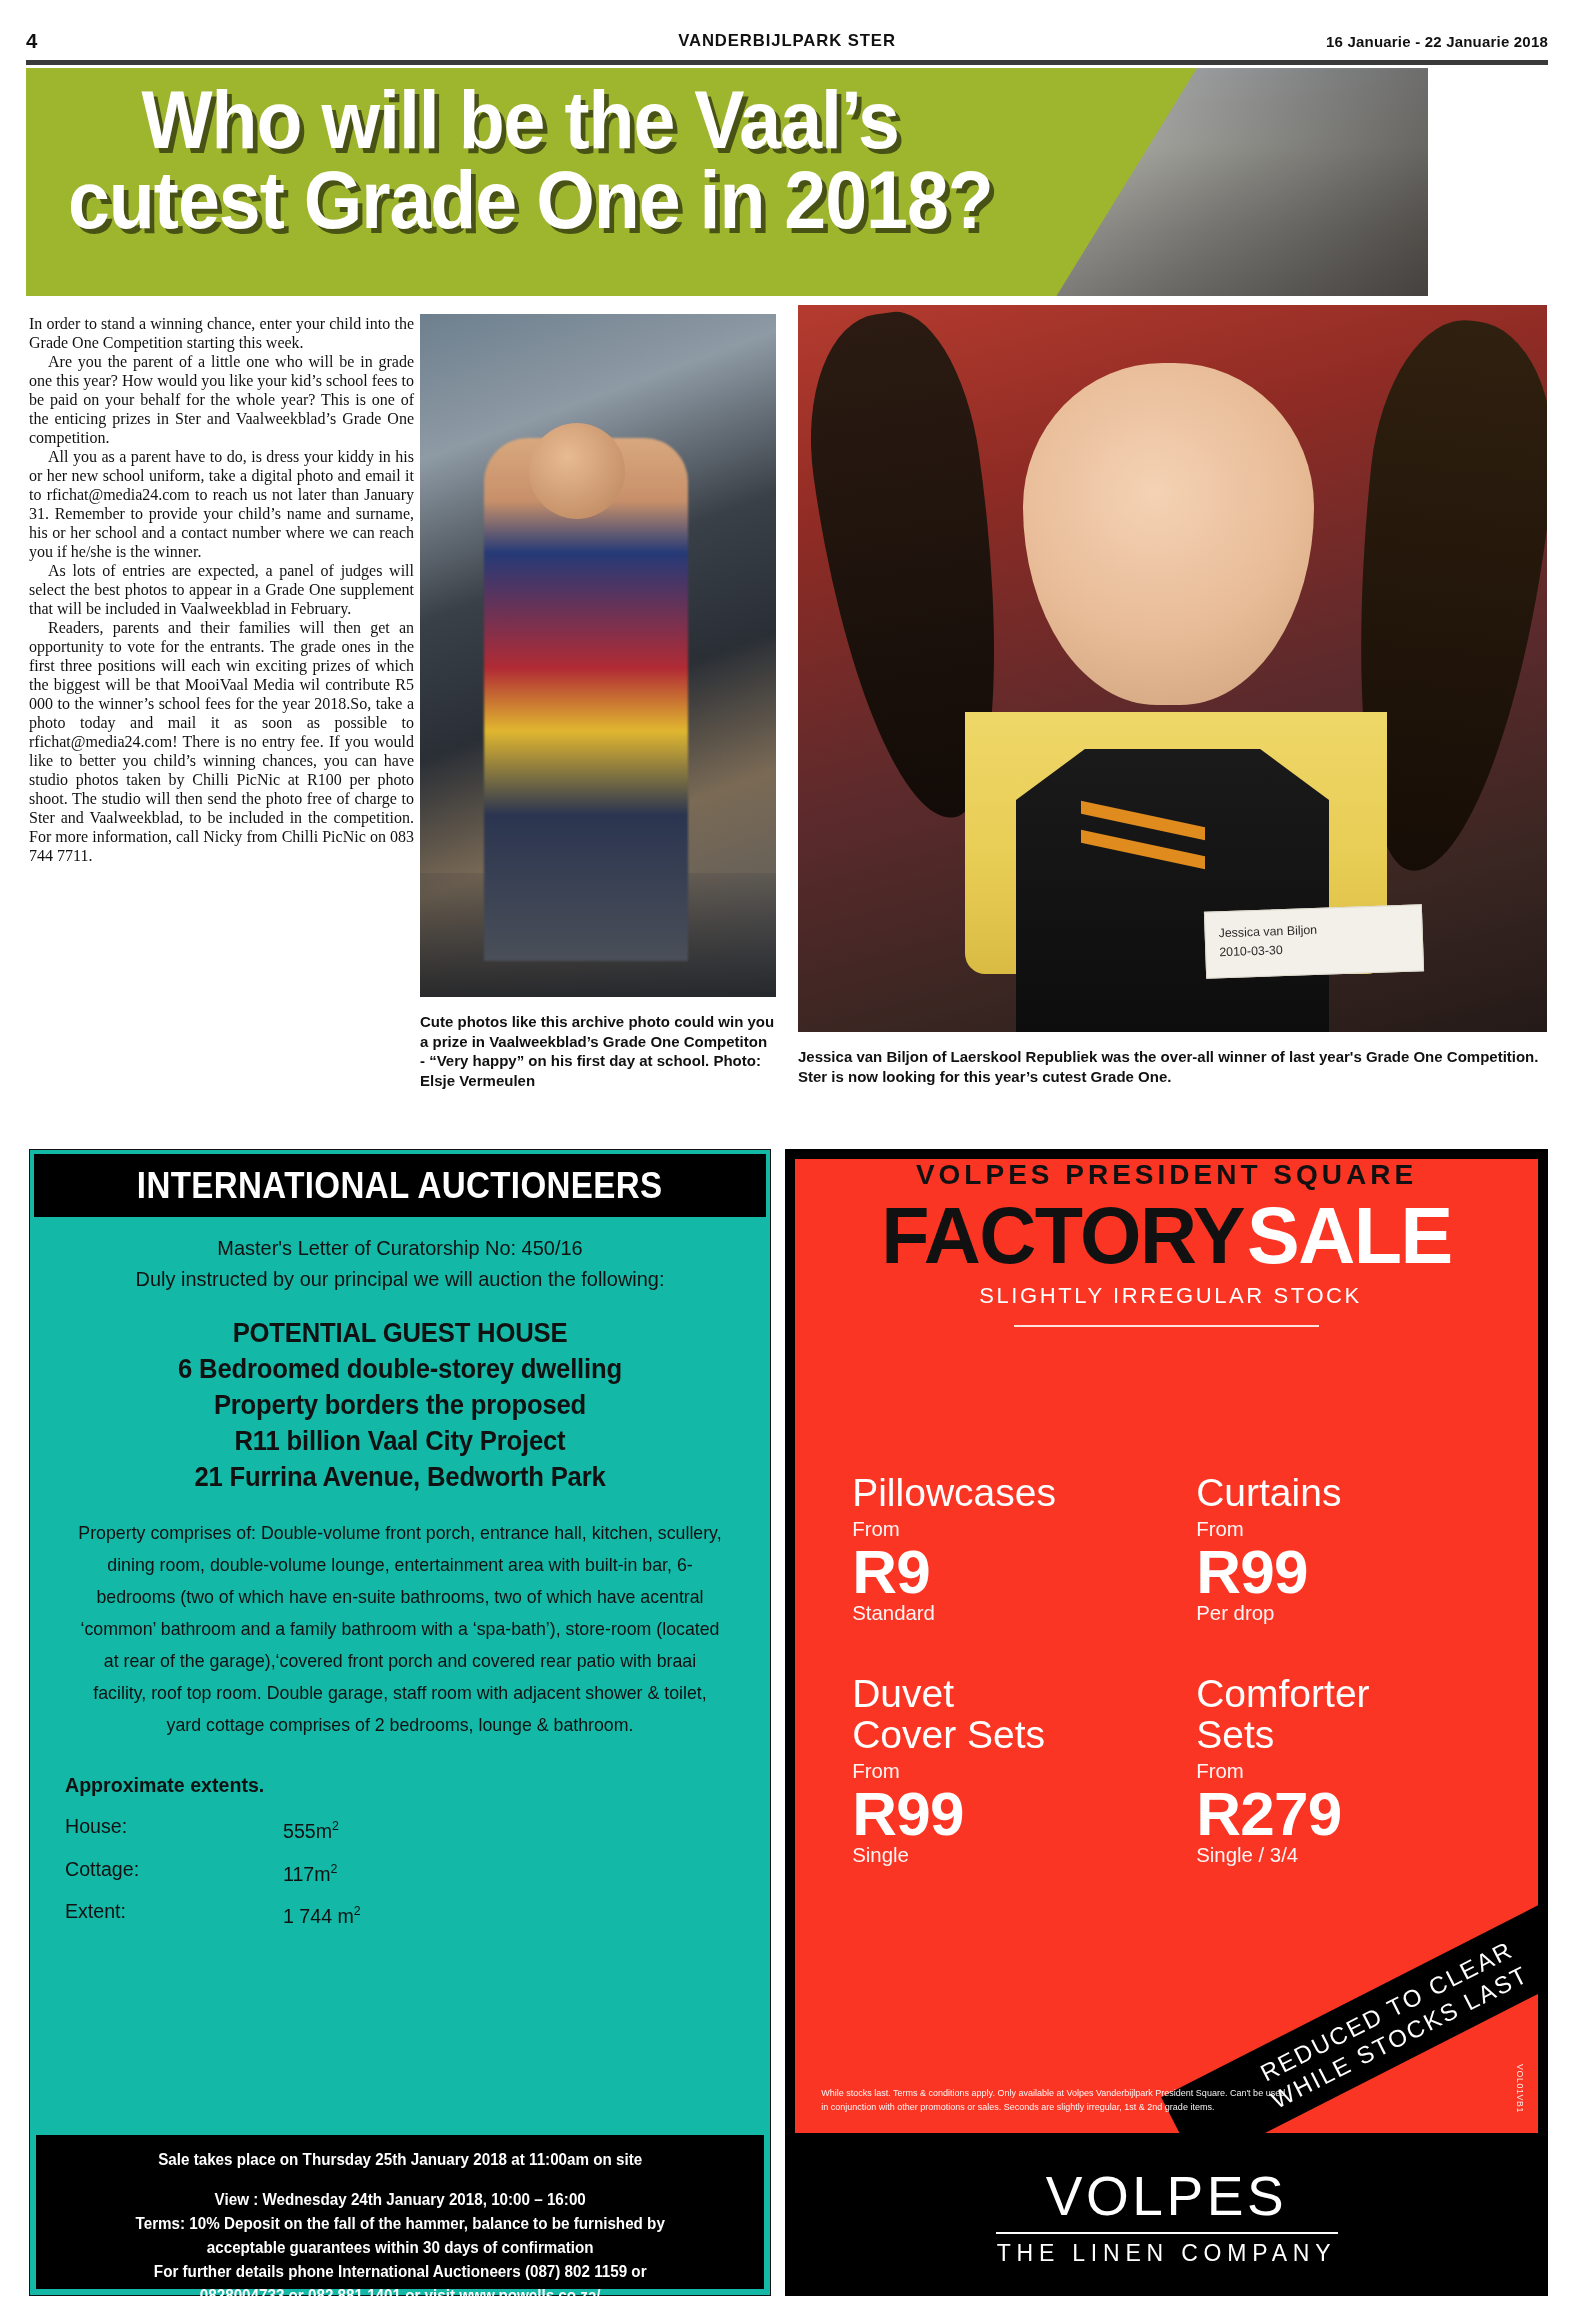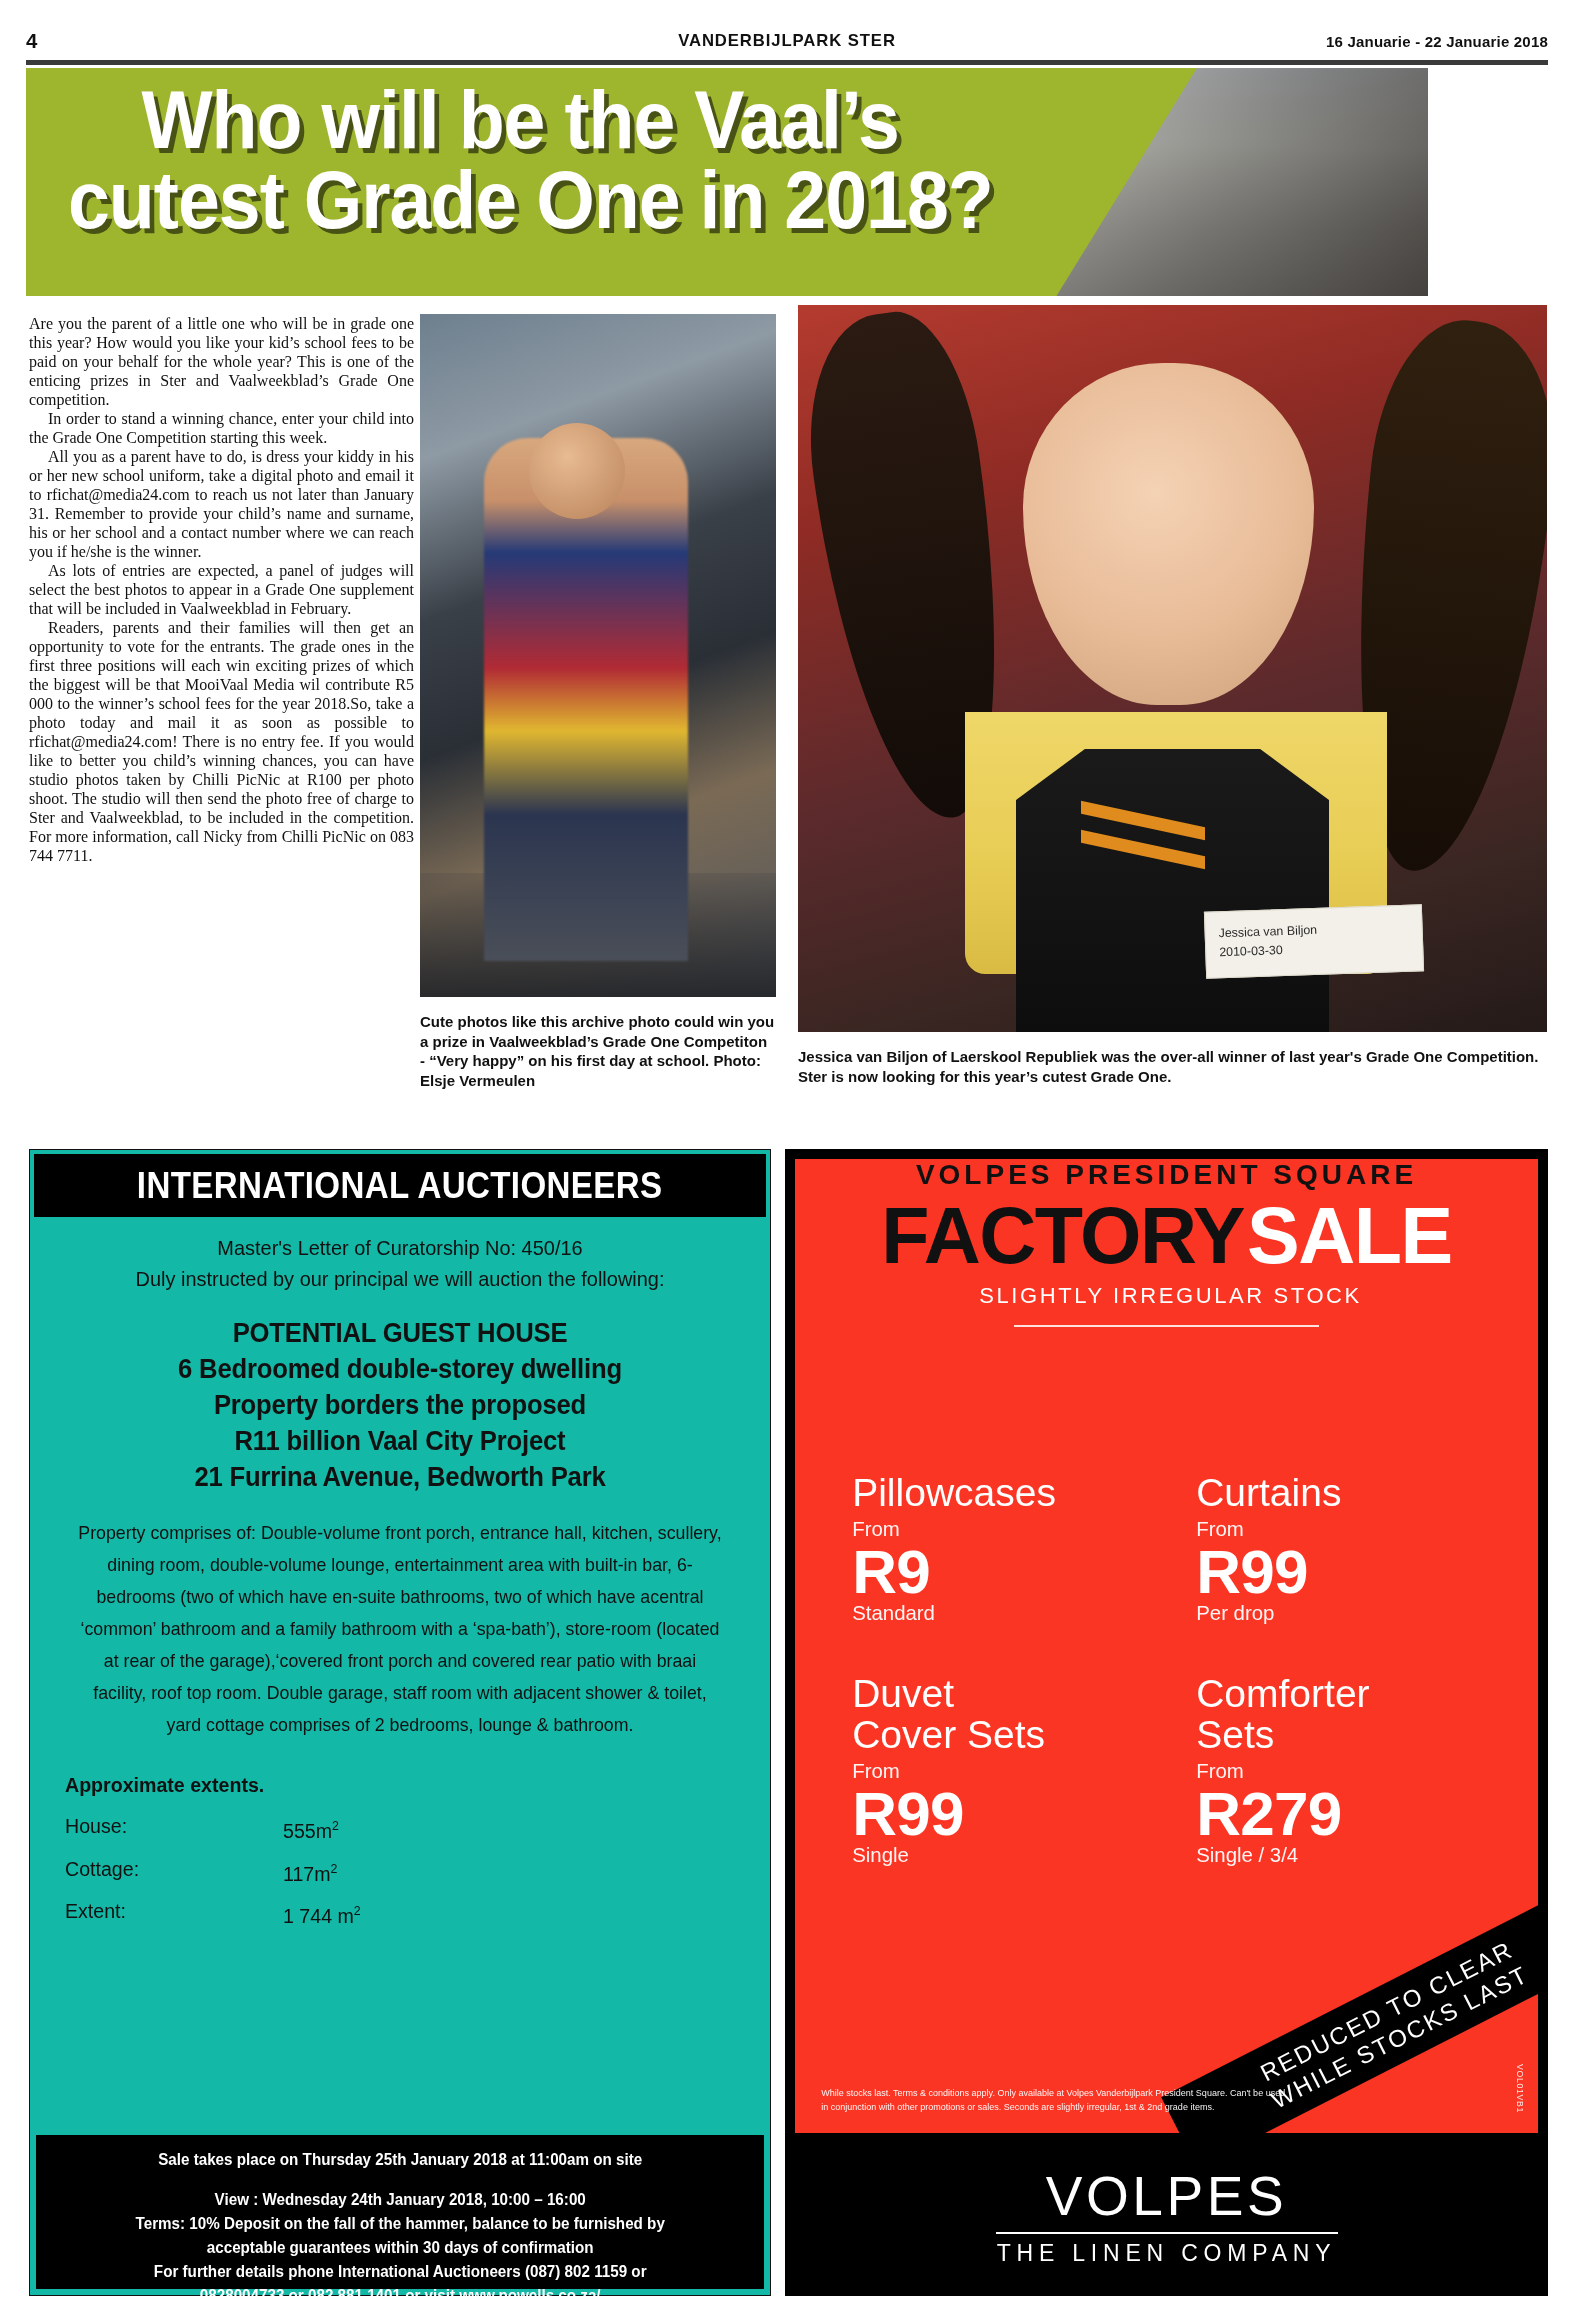--- a/index.html
+++ b/index.html
@@ -256,22 +256,22 @@
   <div class="banner">
     <div class="banner-photo"></div>
     <div class="banner-green"></div>
     <div class="headline">
       <span class="l1">Who will be the Vaal’s</span>
       <span class="l2">cutest Grade One in 2018?</span>
     </div>
   </div>
 
   <div class="article-col">
+    <p>In order to stand a winning chance, enter your child into the Grade One Competition starting this week.</p>
     <p>Are you the parent of a little one who will be in grade one this year? How would you like your kid’s school fees to be paid on your behalf for the whole year? This is one of the enticing prizes in Ster and Vaalweekblad’s Grade One competition.</p>
-    <p>In order to stand a winning chance, enter your child into the Grade One Competition starting this week.</p>
     <p>All you as a parent have to do, is dress your kiddy in his or her new school uniform, take a digital photo and email it to rfichat@media24.com to reach us not later than January 31. Remember to provide your child’s name and surname, his or her school and a contact number where we can reach you if he/she is the winner.</p>
     <p>As lots of entries are expected, a panel of judges will select the best photos to appear in a Grade One supplement that will be included in Vaalweekblad in February.</p>
     <p>Readers, parents and their families will then get an opportunity to vote for the entrants. The grade ones in the first three positions will each win exciting prizes of which the biggest will be that MooiVaal Media wil contribute R5 000 to the winner’s school fees for the year 2018.So, take a photo today and mail it as soon as possible to rfichat@media24.com! There is no entry fee. If you would like to better you child’s winning chances, you can have studio photos taken by Chilli PicNic at R100 per photo shoot. The studio will then send the photo free of charge to Ster and Vaalweekblad, to be included in the competition. For more information, call Nicky from Chilli PicNic on 083 744 7711.</p>
   </div>
 
   <div class="photo-small">
     <div class="ps-floor"></div>
     <div class="ps-figure"></div>
     <div class="ps-head"></div>
   </div>

